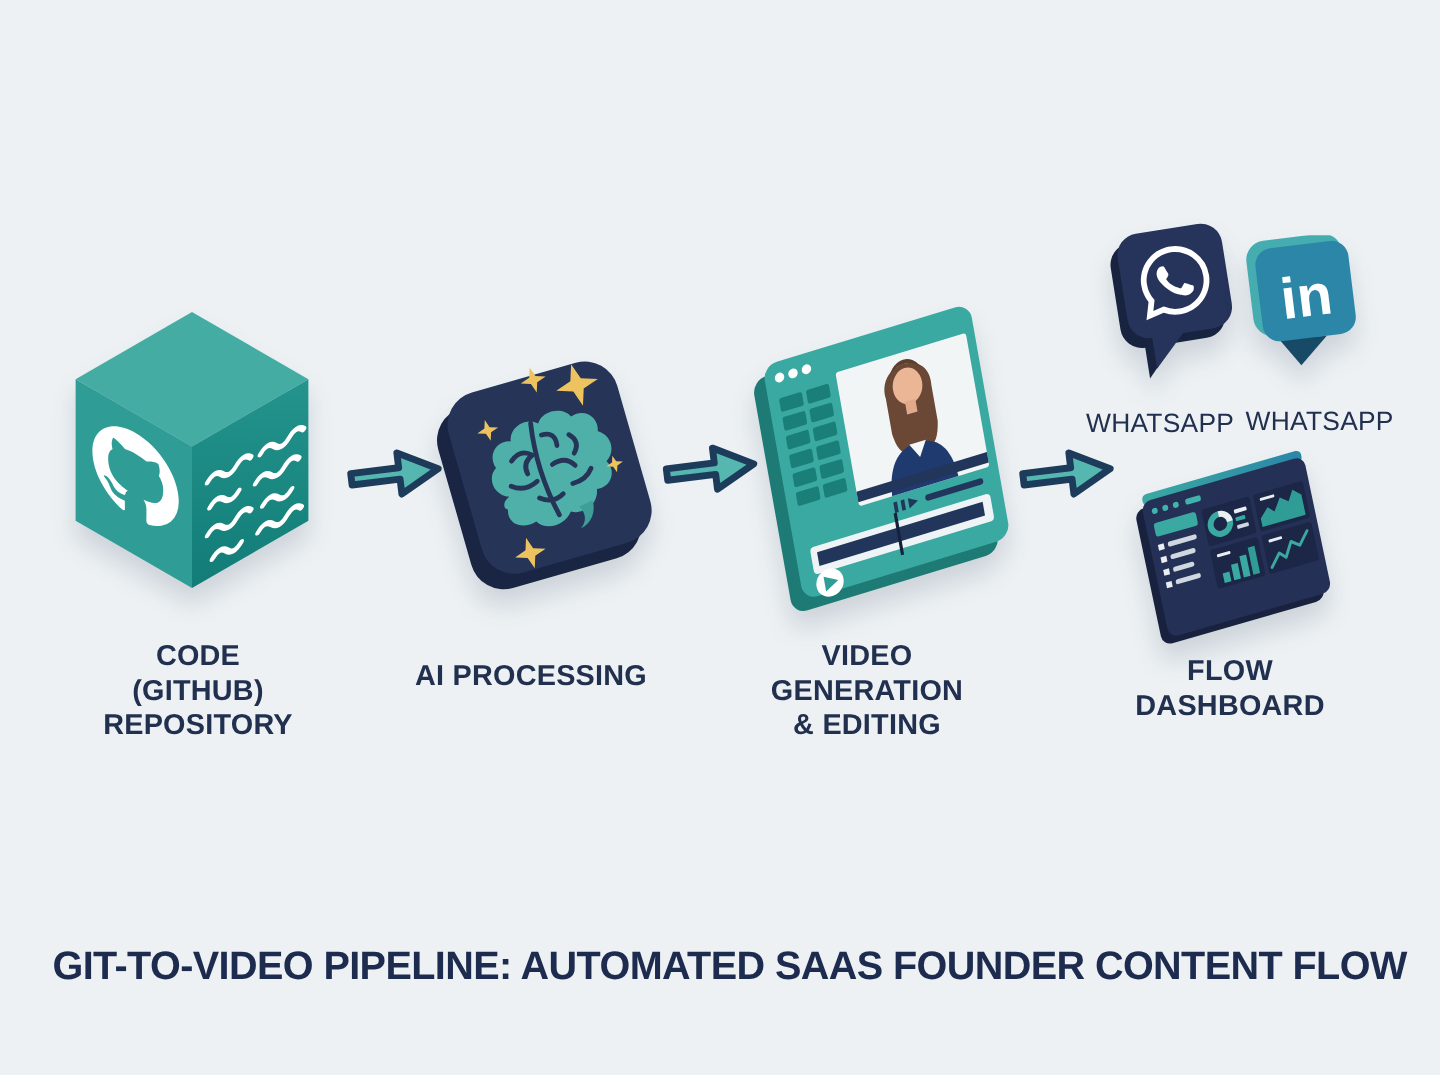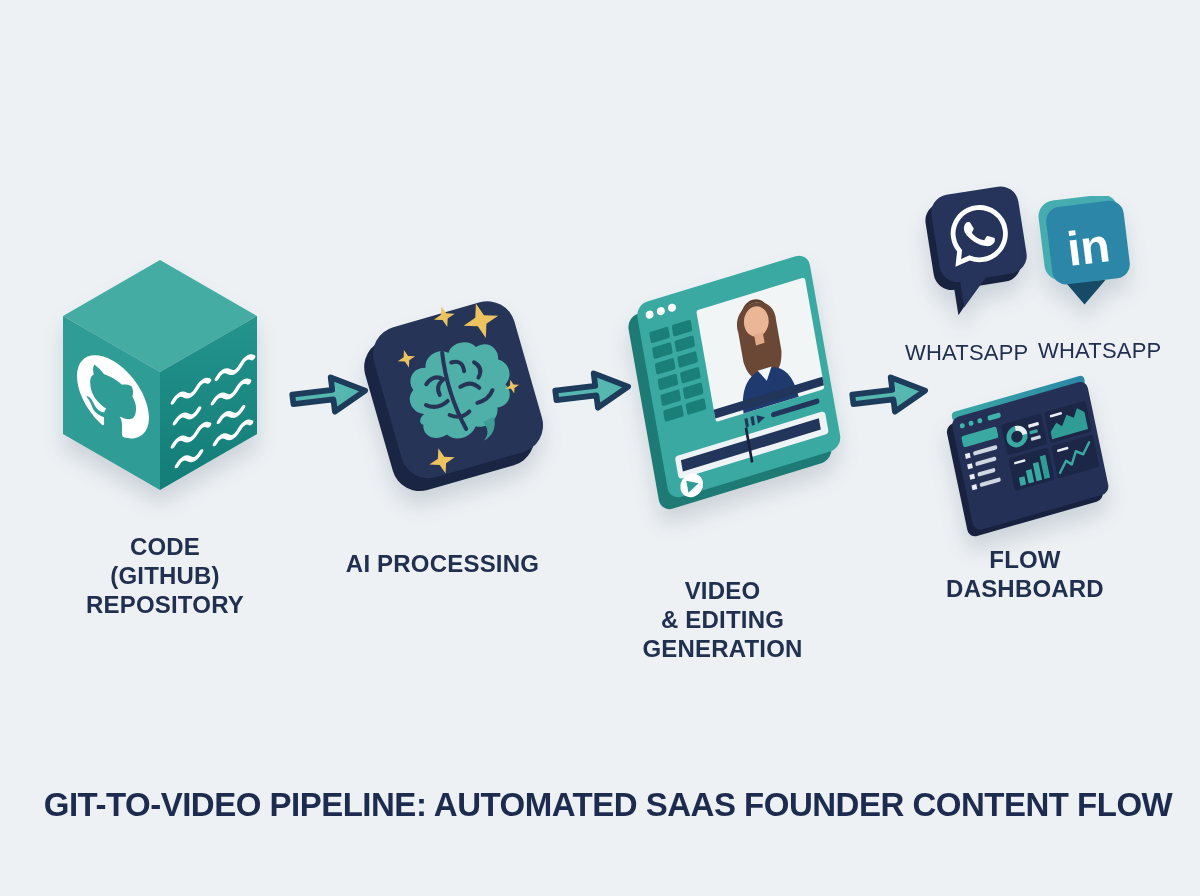--- a/index.html
+++ b/index.html
@@ -229,24 +229,24 @@
   <div class="stage-label" style="left:55px; top:533px; width:220px;">
     <span>CODE</span>
     <span>(GITHUB)</span>
     <span>REPOSITORY</span>
   </div>
 
   <div class="stage-label" style="left:330px; top:550px; width:225px;">
     <span>AI PROCESSING</span>
   </div>
 
-  <div class="stage-label" style="left:610px; top:533px; width:225px;margin-top:44px;">
+  <div class="stage-label" style="left:610px; top:533px; width:225px;">
     <span>VIDEO</span>
+    <span>GENERATION</span>
     <span>&amp; EDITING</span>
-    <span>GENERATION</span>
   </div>
 
   <div class="stage-label" style="left:930px; top:546px; width:190px; font-size:24px;">
     <span>FLOW</span>
     <span>DASHBOARD</span>
   </div>
 
   <div class="title">GIT-TO-VIDEO PIPELINE: AUTOMATED SAAS FOUNDER CONTENT FLOW</div>
 
 </div>

